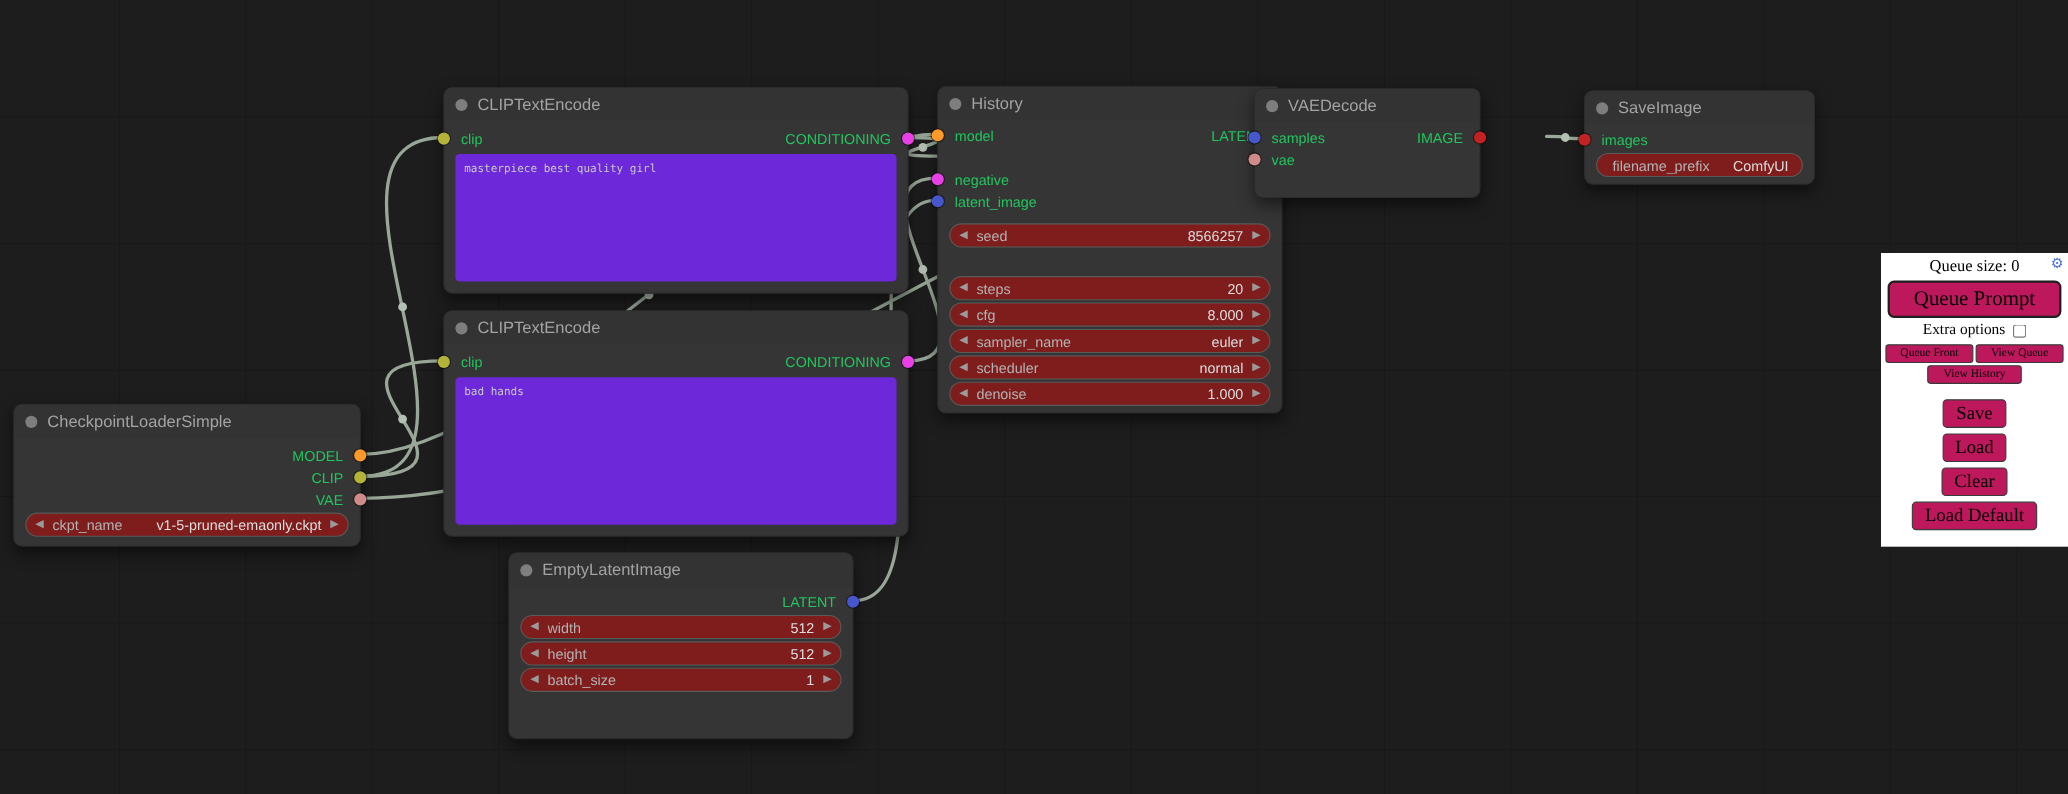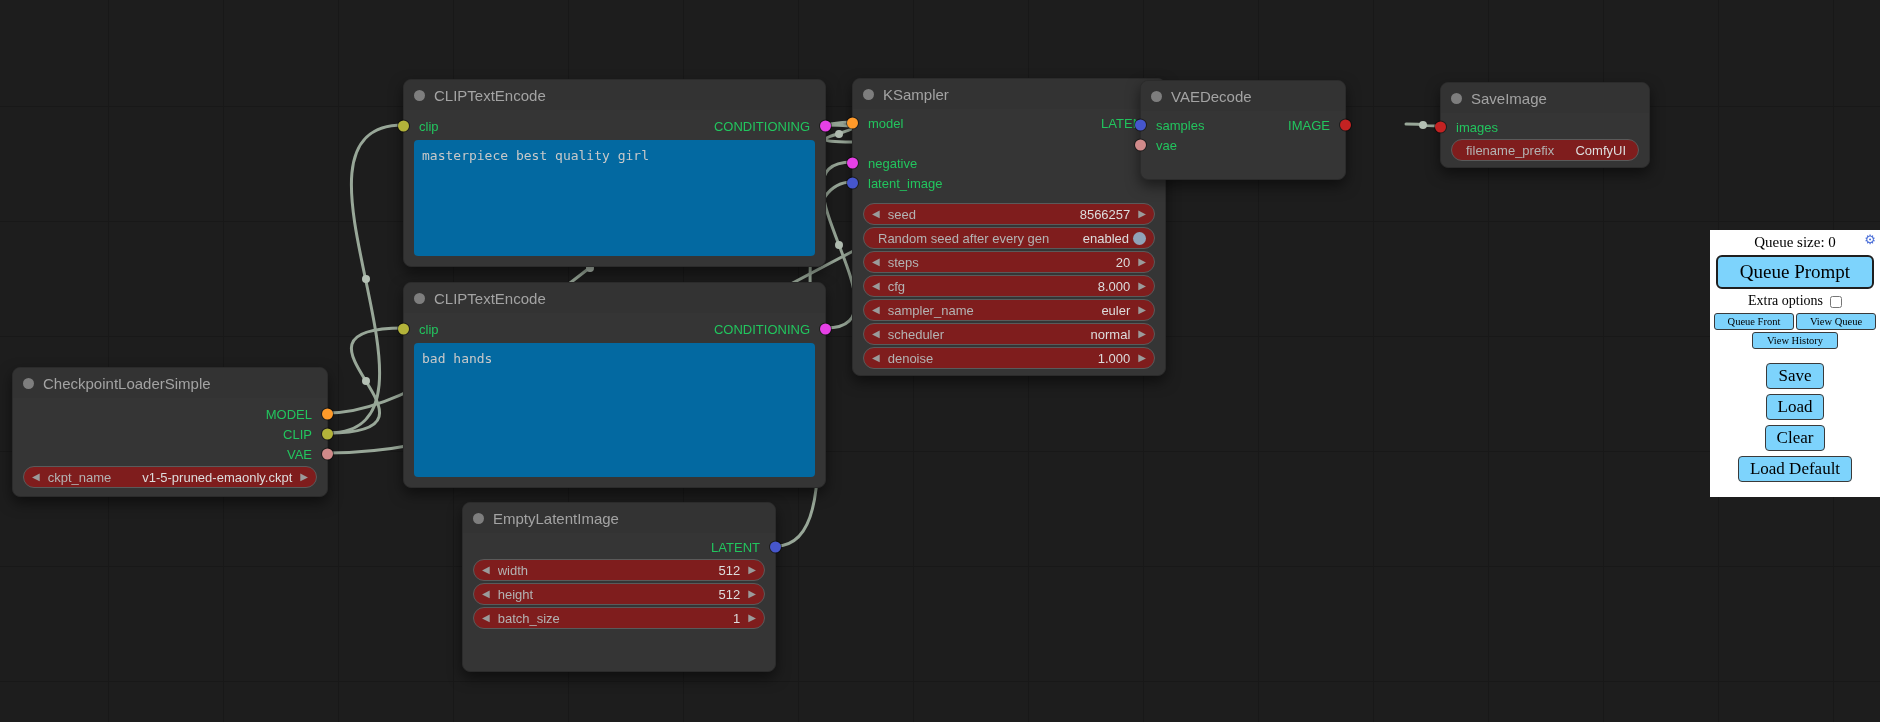--- a/index.html
+++ b/index.html
@@ -49,34 +49,34 @@
     font-size:13px;color:#b3b3b3;padding:0 8px;box-sizing:border-box;cursor:pointer;
     overflow:hidden;white-space:nowrap;
   }
   .widget .arrow{color:#9b9b9b;font-size:10px;flex:none;line-height:1;}
   .widget .wlabel{flex:1;text-align:left;margin-left:8px;overflow:hidden;text-overflow:ellipsis;}
   .widget .wvalue{color:#dddddd;margin-right:8px;}
   .widget.noarrow .wlabel{margin-left:6px;}
   .widget.noarrow .wvalue{margin-right:4px;}
   .toggle-dot{width:13px;height:13px;border-radius:50%;background:#90a2b8;flex:none;}
   .ntext{
-    position:absolute;left:10px;right:10px;background:#0369a1;border-radius:4px;
-    color:#c9c9c9;font-family:"DejaVu Sans Mono", monospace;font-size:13px;
+    position:absolute;left:10px;right:10px;background:#6d28d9;border-radius:4px;
+    color:#c9c9c9;font-family:"DejaVu Sans Mono", monospace;font-size:10px;
     padding:8px;box-sizing:border-box;white-space:pre-wrap;cursor:text;
   }
   
   .menu{
     position:absolute;left:1710px;top:230px;width:170px;background:#ffffff;color:#000;
     font-family:"Liberation Serif", serif;text-align:center;padding:3px 4px 10px;
     box-sizing:border-box;
   }
   .menu-header{position:relative;font-size:15px;padding:1px 0 2px;}
   .gear{position:absolute;right:0;top:0;font-size:13px;color:#4b6fd8;cursor:pointer;line-height:1;}
   .btn{
-    font-family:"Liberation Serif", serif;background:#7dd3fc;border:1px solid #3a3a3a;
+    font-family:"Liberation Serif", serif;background:#be185d;border:1px solid #3a3a3a;
     border-radius:4px;color:#000;cursor:pointer;
   }
   .btn-queue{display:block;width:158px;margin:2px auto 4px;font-size:19px;padding:4px 0;
     border-width:2px;border-color:#1f1f1f;border-radius:6px;}
   .extra{font-size:14px;margin:1px 0 4px;}
   .extra input{vertical-align:middle;margin:0 0 0 7px;width:12px;height:12px;}
   .btn-row{display:flex;gap:2px;margin-bottom:2px;}
   .btn-small{flex:1;font-size:10.5px;padding:2px 0;border-radius:3px;}
   .btn-history{display:block;margin:0 auto 14px;font-size:10.5px;padding:2px 14px;border-radius:3px;}
   .btn-big{display:block;margin:5px auto;font-size:17px;padding:2px 11px;border-radius:4px;}
@@ -164,21 +164,21 @@
     <div class="slot out" style="top:36px">
       <span>CONDITIONING</span>
       <span class="pdot c-cond"></span>
     </div>
     <div class="ntext" style="top:60px;bottom:10px;">bad hands</div>
   </div>
 
   <div class="node" style="left:852px;top:78px;width:314px;height:298px;">
     <div class="ntitle">
       <span class="tdot"></span>
-      <span class="ttext">KSampler</span>
+      <span class="ttext">History</span>
     </div>
     <div class="slot in" style="top:34px">
       <span class="pdot c-model"></span>
       <span>model</span>
     </div>
     <div class="slot in" style="top:74px">
       <span class="pdot c-cond"></span>
       <span>negative</span>
     </div>
     <div class="slot in" style="top:94px">
@@ -188,25 +188,20 @@
     <div class="slot out" style="top:34px">
       <span>LATENT</span>
       <span class="pdot c-latent"></span>
     </div>
 
     <div class="widget" style="top:124px">
       <span class="arrow">◀</span>
       <span class="wlabel">seed</span>
       <span class="wvalue">8566257</span>
       <span class="arrow">▶</span>
-    </div>
-    <div class="widget noarrow" style="top:148px">
-      <span class="wlabel">Random seed after every gen</span>
-      <span class="wvalue">enabled</span>
-      <span class="toggle-dot"></span>
     </div>
     <div class="widget" style="top:172px">
       <span class="arrow">◀</span>
       <span class="wlabel">steps</span>
       <span class="wvalue">20</span>
       <span class="arrow">▶</span>
     </div>
     <div class="widget" style="top:196px">
       <span class="arrow">◀</span>
       <span class="wlabel">cfg</span>

